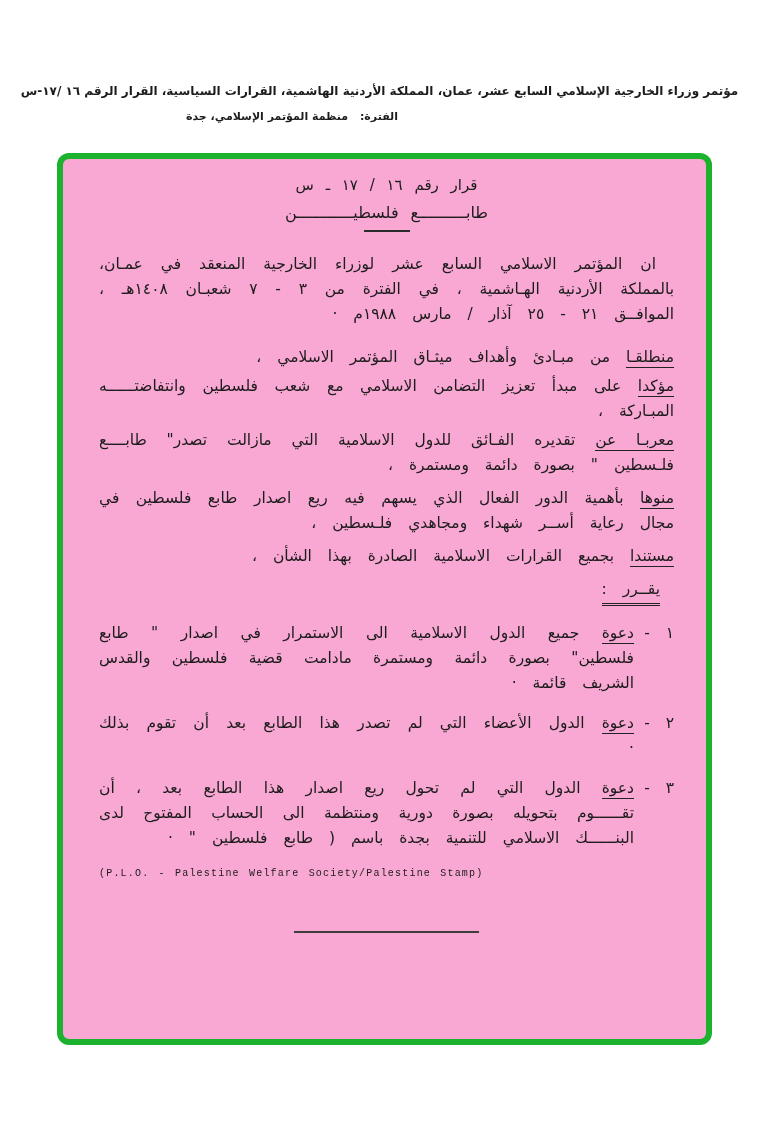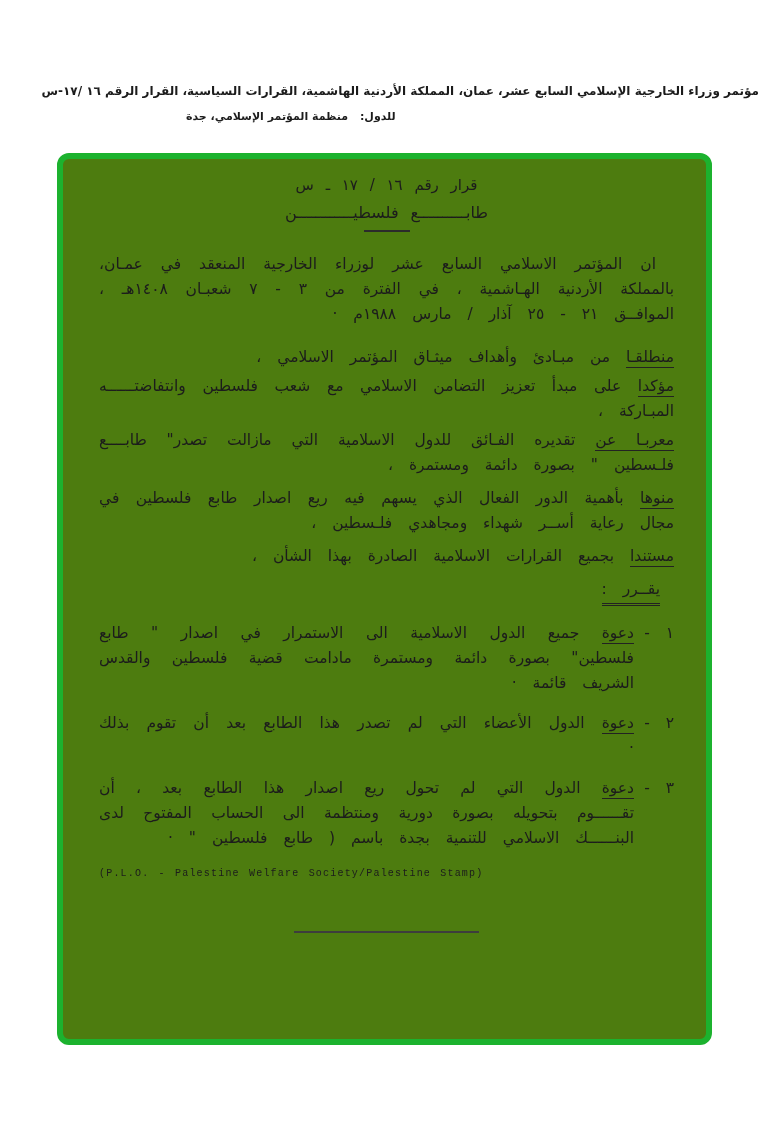--- a/index.html
+++ b/index.html
@@ -7,36 +7,36 @@
     position:relative;
     width:775px; height:1129px;
     background:#ffffff;
     font-family:"DejaVu Sans", sans-serif;
     color:#1c1c1c;
     overflow:hidden;
   }
   
   .hdr1 {
     position:absolute; top:84px; left:0; right:16px;
-    direction:rtl; white-space:nowrap;
+    direction:rtl; text-align:center; white-space:nowrap;
     font-size:12px; font-weight:bold; letter-spacing:0;
   }
   .hdr2 {
     position:absolute; top:110px; left:186px;
     direction:rtl; font-size:11px; font-weight:bold;
   }
   .hdr2 .lbl { margin-left:8px; }
   
   .frame {
     position:absolute; left:57px; top:153px;
     width:655px; height:892px;
     border:6px solid #1cb22e;
     border-radius:12px;
     box-sizing:border-box;
-    background:#4d7c0f;
+    background:#f9a8d4;
   }
   .doc {
     position:absolute; inset:0;
     padding:14px 32px 0 36px;
     direction:rtl; text-align:right;
     font-size:15.5px; line-height:25px;
     word-spacing:11px;
   }
   
   .title { text-align:center; word-spacing:7px; }
@@ -76,21 +76,21 @@
   }
 </style>
 </head>
 <body>
 
 <div class="page">
 
   <div class="hdr1">مؤتمر وزراء الخارجية الإسلامي السابع عشر، عمان، المملكة الأردنية الهاشمية، القرارات السياسية، القرار الرقم ١٦ /١٧-س</div>
 
   <div class="hdr2">
-    <span class="lbl">للدول:</span>
+    <span class="lbl">الفترة:</span>
     <span>منظمة المؤتمر الإسلامي، جدة</span>
   </div>
 
   <div class="frame">
     <div class="doc">
 
       <div class="title">
         <div class="t1">قرار رقم ١٦ / ١٧ ـ س</div>
         <div class="t3">طابــــــــــع فلسطيــــــــــــن</div>
         <div class="tmark"></div>

